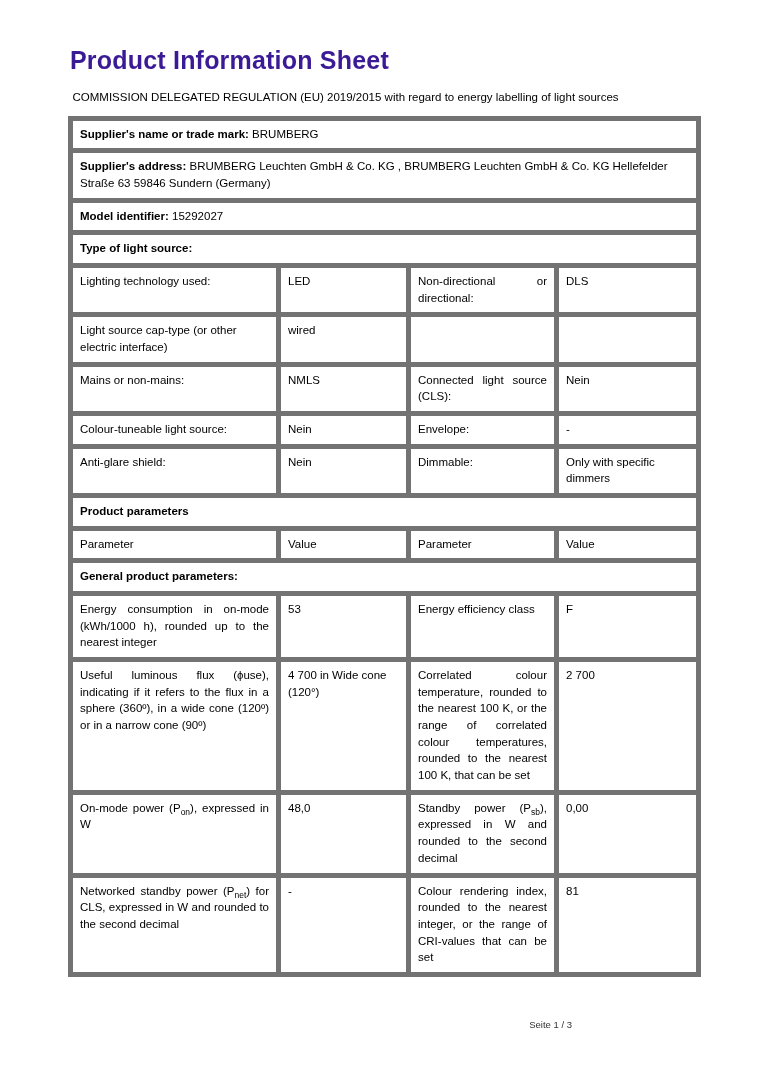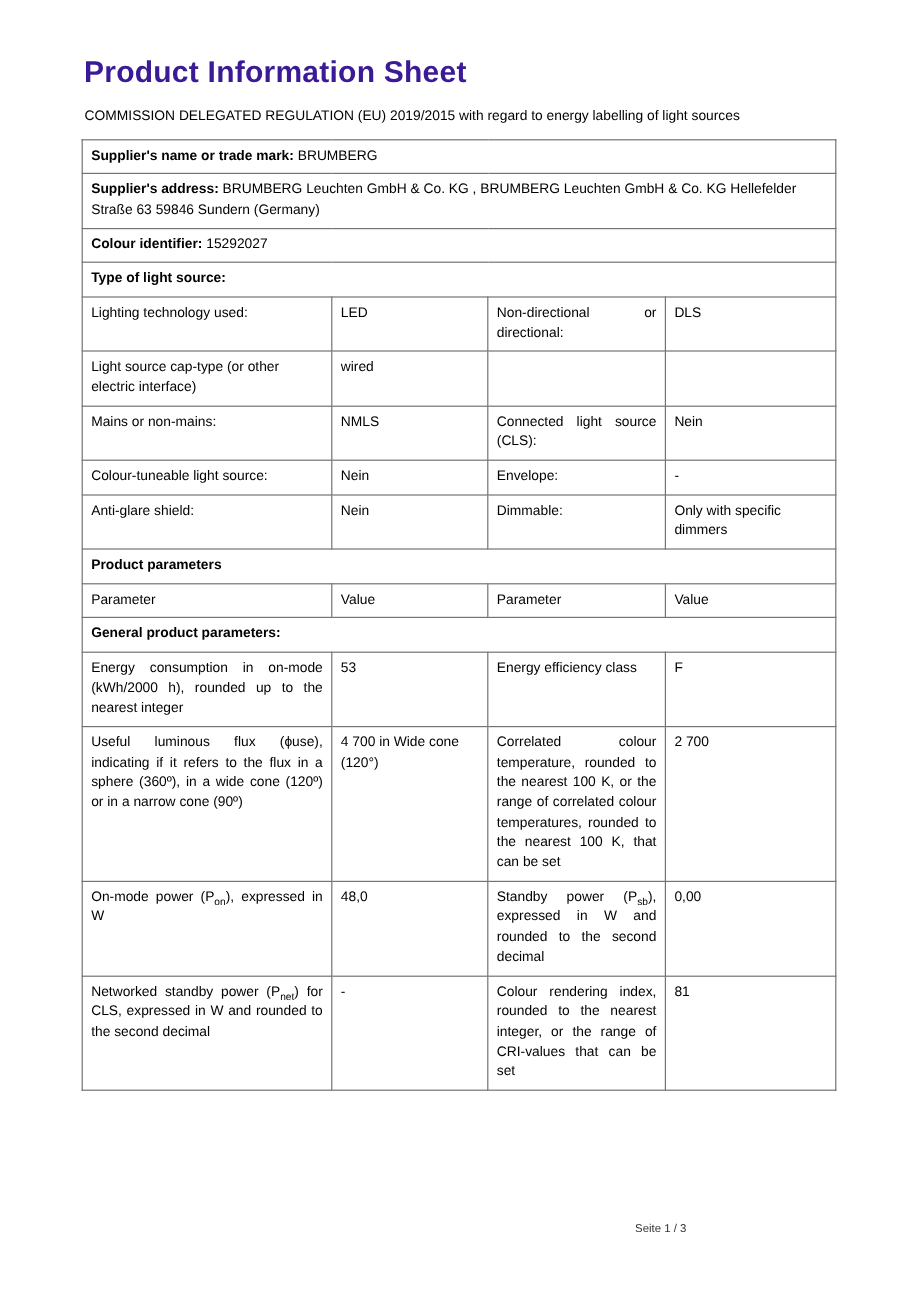--- a/index.html
+++ b/index.html
@@ -27,21 +27,21 @@
     letter-spacing: 0.2px;
     margin: 0 0 14px 2px;
     padding-top: 4px;
   }
   table.sheet {
     border-collapse: collapse;
     width: 628px;
     table-layout: fixed;
   }
   table.sheet td {
-    border: 1px solid #737373;
+    border: 5px solid #737373;
     font-size: 11.5px;
     line-height: 1.45;
     padding: 5px 7px 6px 7px;
     vertical-align: top;
   }
   .regulation {
     font-size: 11.5px;
     line-height: 1.5;
     border: none !important;
     padding: 0 2px 10px 2px !important;
@@ -95,21 +95,21 @@
 
     <tr>
       <td colspan="4" class="pad-cell">
         <span class="bold">Supplier's address:</span>
         <span>BRUMBERG Leuchten GmbH &amp; Co. KG , BRUMBERG Leuchten GmbH &amp; Co. KG Hellefelder Straße 63 59846 Sundern (Germany)</span>
       </td>
     </tr>
 
     <tr>
       <td colspan="4" class="pad-cell">
-        <span class="bold">Colour identifier:</span>
+        <span class="bold">Model identifier:</span>
         <span>15292027</span>
       </td>
     </tr>
 
     <tr>
       <td colspan="4" class="bold pad-cell">Type of light source:</td>
     </tr>
 
     <tr>
       <td>Lighting technology used:</td>
@@ -156,21 +156,21 @@
       <td>Value</td>
       <td>Parameter</td>
       <td>Value</td>
     </tr>
 
     <tr>
       <td colspan="4" class="bold center">General product parameters:</td>
     </tr>
 
     <tr>
-      <td class="just">Energy consumption in on-mode (kWh/2000 h), rounded up to the nearest integer</td>
+      <td class="just">Energy consumption in on-mode (kWh/1000 h), rounded up to the nearest integer</td>
       <td class="center">53</td>
       <td class="just">Energy efficiency class</td>
       <td class="center">F</td>
     </tr>
 
     <tr>
       <td class="just">Useful luminous flux (ϕuse), indicating if it refers to the flux in a sphere (360º), in a wide cone (120º) or in a narrow cone (90º)</td>
       <td class="center">4 700 in Wide cone (120°)</td>
       <td class="just">Correlated colour temperature, rounded to the nearest 100 K, or the range of correlated colour temperatures, rounded to the nearest 100 K, that can be set</td>
       <td class="center">2 700</td>

